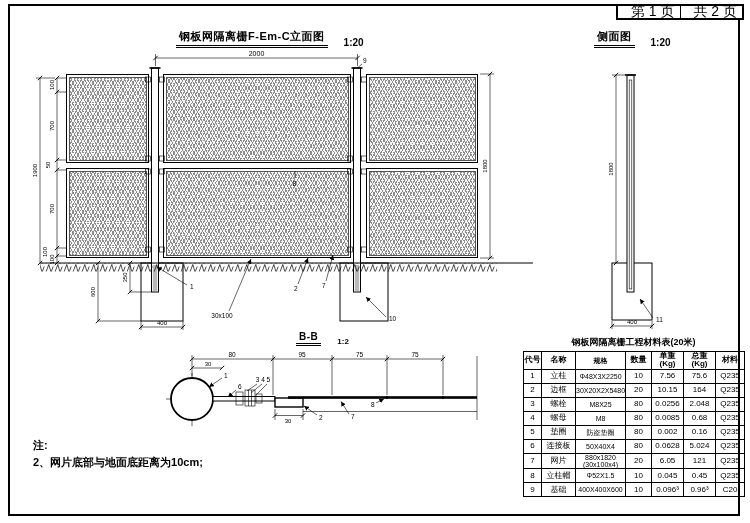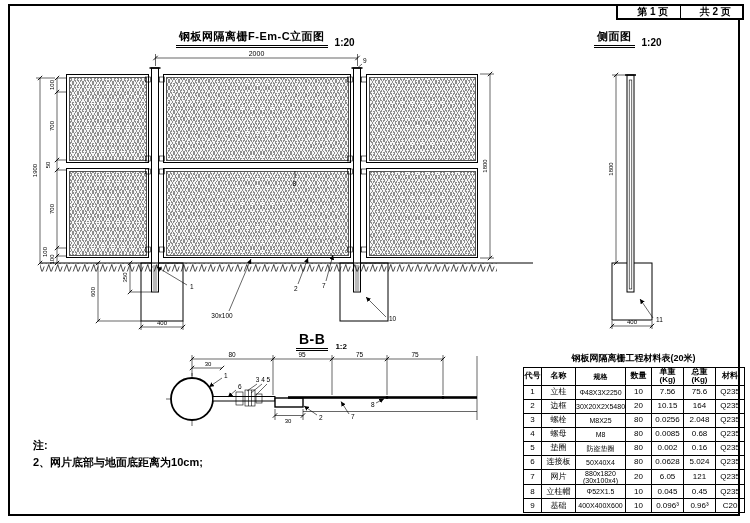--- a/index.html
+++ b/index.html
@@ -1,32 +1,32 @@
 <!DOCTYPE html>
 <html><head>
 <meta charset="utf-8">
 <style>
   html,body{margin:0;padding:0;background:#ddd;}
   .sheet{position:relative;width:750px;height:523px;background:#fff;font-family:"Liberation Sans",sans-serif;color:#000;overflow:hidden;}
   .frame{position:absolute;left:8px;top:4px;width:732px;height:512px;border:2px solid #000;box-sizing:border-box;}
   .pagebox{position:absolute;left:616px;top:4px;width:128px;height:16px;display:flex;border:2px solid #000;box-sizing:border-box;background:#fff;}
-  .pagebox .cell{flex:1;display:flex;align-items:center;justify-content:center;font-size:10px;font-weight:bold;white-space:nowrap;padding-left:8px;}
+  .pagebox .cell{flex:1;display:flex;align-items:center;justify-content:center;font-size:14px;font-weight:normal;white-space:nowrap;padding-left:8px;}
   .pagebox .cell:first-child{border-right:1.5px solid #000;}
-  .dwg-title{position:absolute;display:flex;align-items:flex-end;gap:7px;font-weight:bold;white-space:nowrap;}
+  .dwg-title{position:absolute;display:flex;align-items:flex-end;gap:16px;font-weight:bold;white-space:nowrap;}
   .dwg-title .tt{border-bottom:3px double #000;padding:0 3px 1px;font-size:11px;letter-spacing:0.5px;}
   .dwg-title .sc{font-size:10px;}
-  .dwg-title.small .tt{font-size:14px;border-bottom-width:3px;}
+  .dwg-title.small .tt{font-size:10px;border-bottom-width:3px;}
   .dwg-title.small .sc{font-size:8px;}
   .panel{position:absolute;border:1.5px solid #000;background:#fff;padding:1.5px;box-sizing:border-box;}
   .panel .mesh{width:100%;height:100%;box-sizing:border-box;border:1px solid #555;background-color:#f7f7f7;
     background-image:repeating-linear-gradient(64deg,#8e8e8e 0 0.8px,transparent 0.8px 3px),
                      repeating-linear-gradient(-64deg,#8e8e8e 0 0.8px,transparent 0.8px 3px);}
   .notes{position:absolute;left:33px;top:437px;font-size:11px;font-weight:bold;line-height:17px;white-space:nowrap;}
   .mat{position:absolute;left:523px;top:336px;width:221px;}
-  .mat .mt{text-align:center;font-size:9px;font-weight:bold;margin:16px 0 2px 0;}
+  .mat .mt{text-align:center;font-size:9px;font-weight:bold;margin:0 0 2px 0;}
   .mat table{border-collapse:collapse;table-layout:fixed;width:221px;}
   .mat td{border:1px solid #000;font-size:8px;text-align:center;vertical-align:middle;padding:0;height:13px;line-height:1.05;overflow:hidden;white-space:pre-line;}
   .mat td:nth-child(3){font-size:7px;}
   .mat tr.hd td{font-weight:bold;}
   svg.ov{position:absolute;left:0;top:0;pointer-events:none;}
   .t{stroke:#000;stroke-width:0.6;fill:none}
   .m{stroke:#000;stroke-width:1;fill:none}
   .k{stroke:#000;stroke-width:1.6;fill:none}
   .s{stroke:#000;stroke-width:0.9}
   .wf{fill:#fff;stroke:#000;stroke-width:1}

